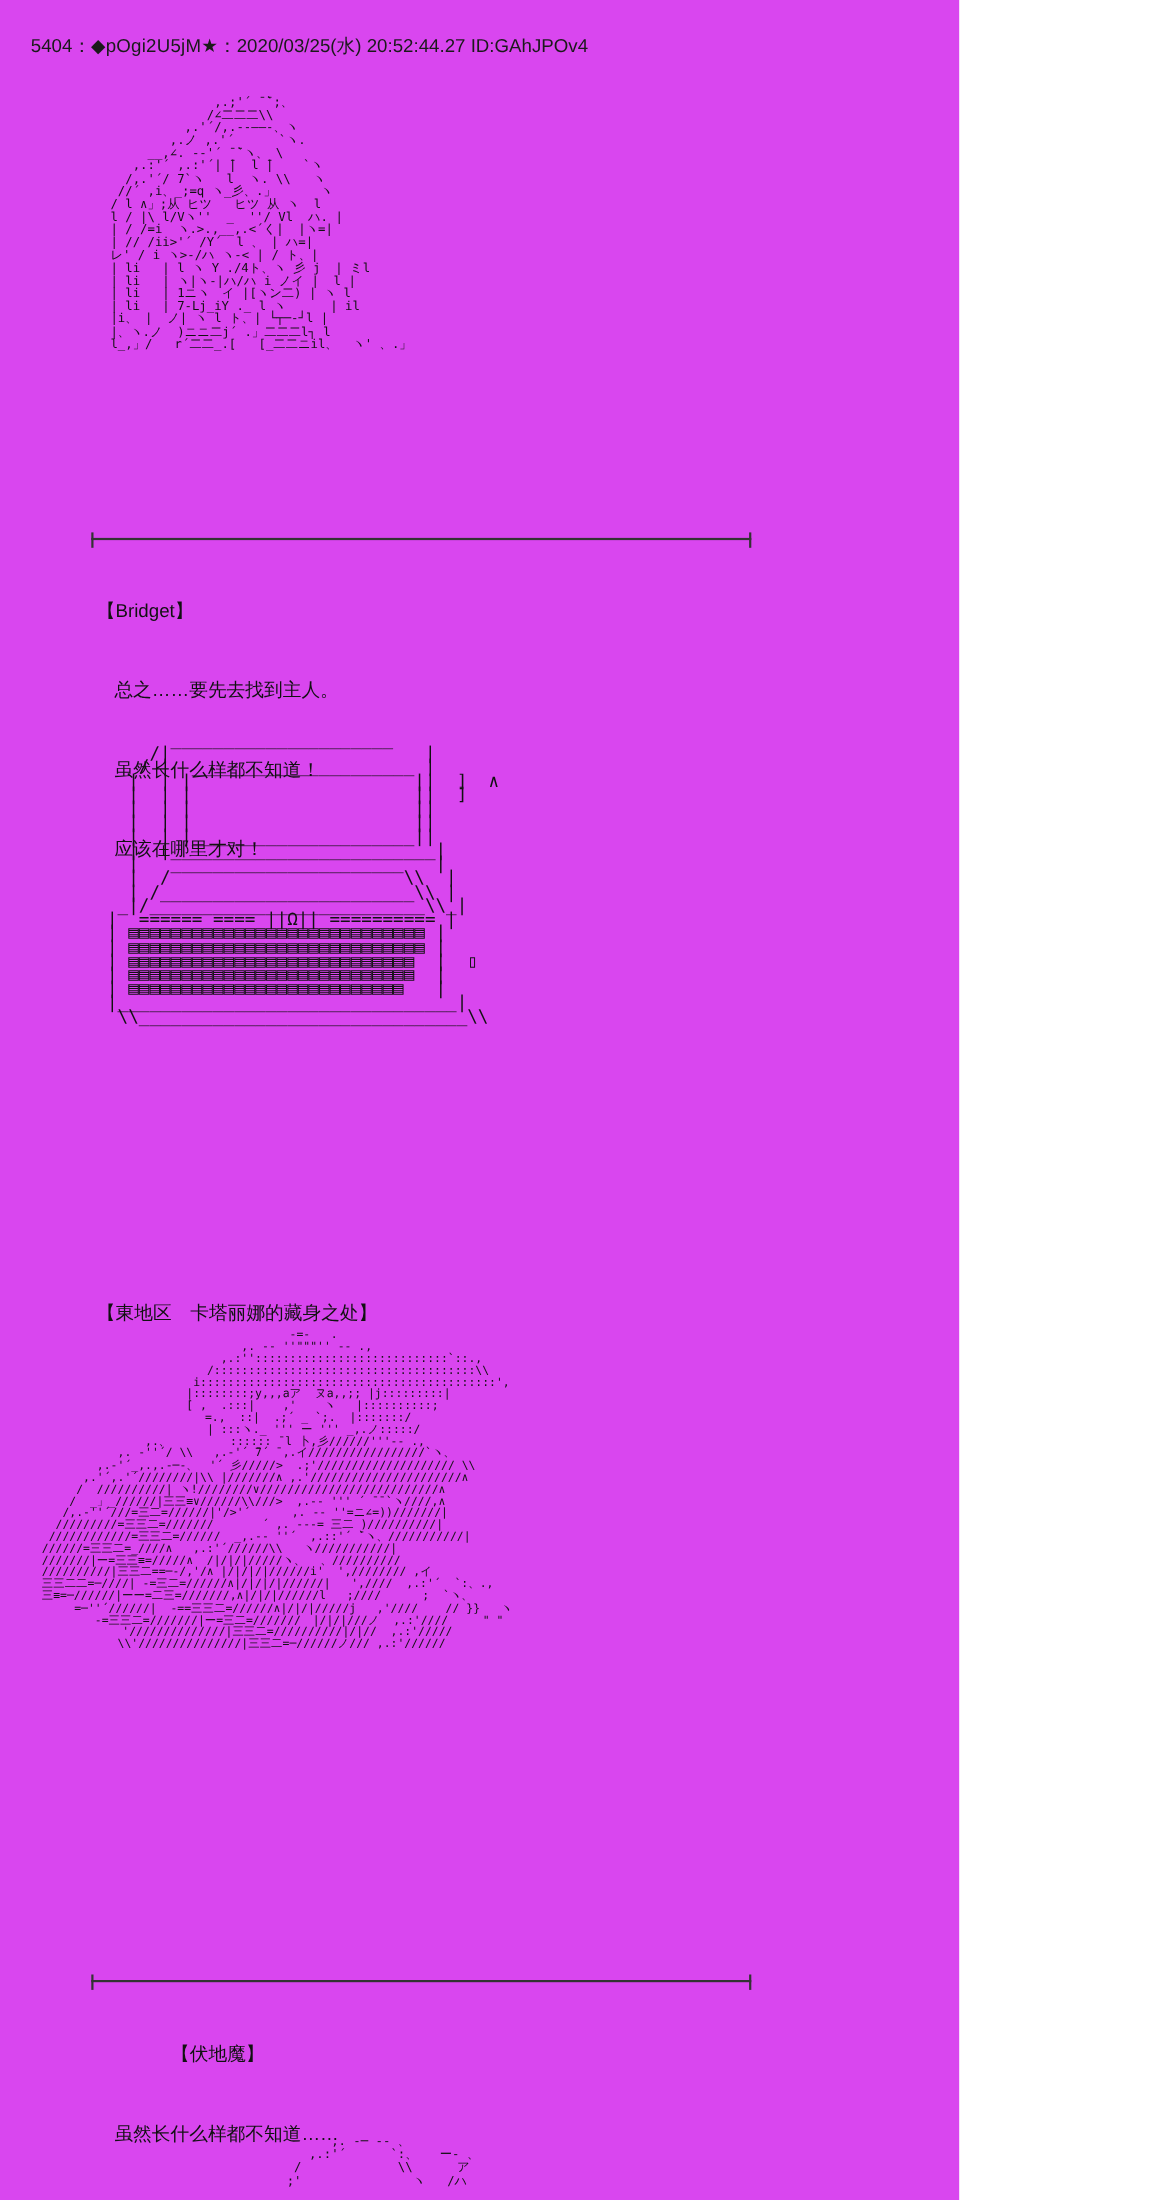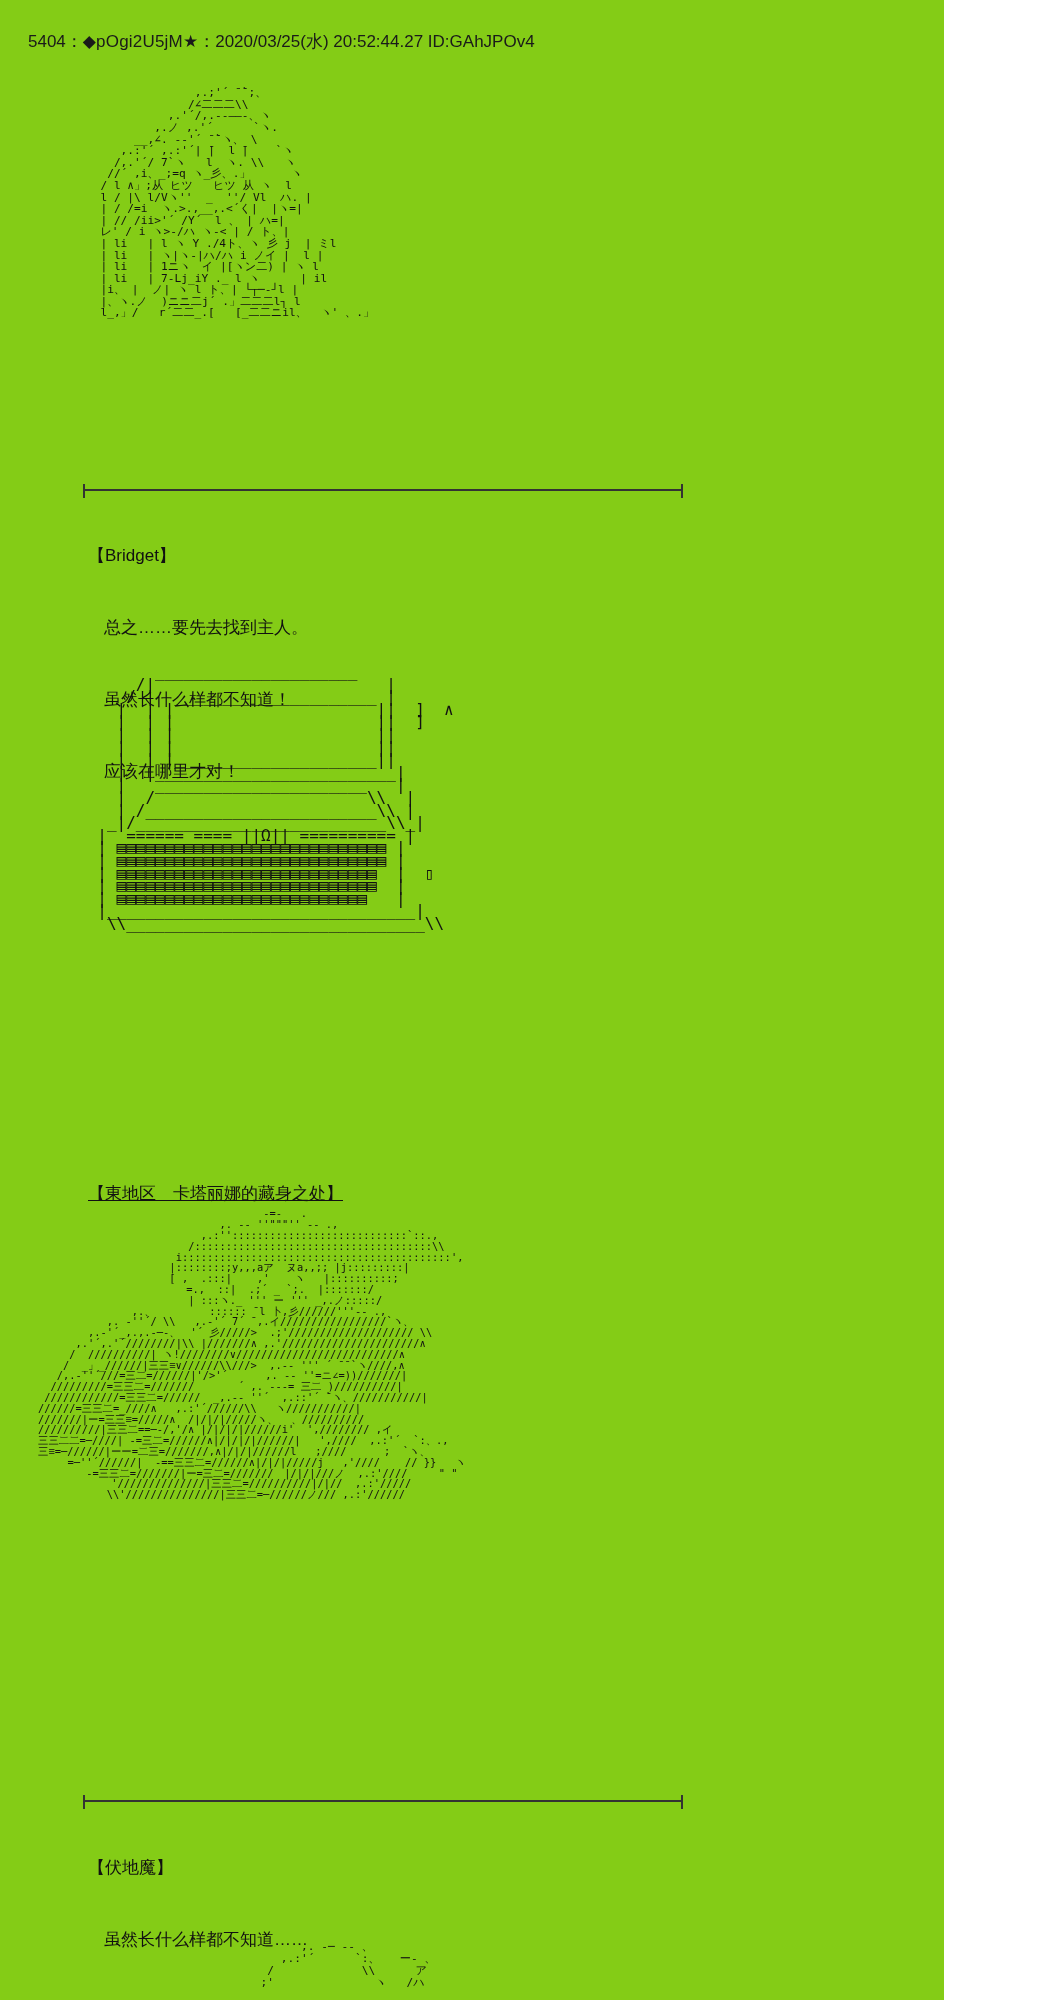--- a/index.html
+++ b/index.html
@@ -10,23 +10,23 @@
   body {
     width: 1050px;
     height: 2000px;
     position: relative;
     overflow: hidden;
     font-family: "Liberation Sans", sans-serif;
     color: #000000;
   }
   .page {
     position: relative;
-    width: 944px;
+    width: 872px;
     height: 2000px;
-    background: #84cc16;
+    background: #d946ef;
   }
 
   
   .post-header {
     position: absolute;
     left: 28px;
     font-size: 17px;
     line-height: 20px;
     color: #1a1a1a;
     white-space: nowrap;
@@ -74,21 +74,21 @@
   
   .dialogue {
     position: absolute;
     font-family: "Liberation Sans", sans-serif;
     font-size: 17px;
     line-height: 24px;
     color: #111111;
     white-space: pre;
   }
   .dlg-1 { left: 88px; top: 496px; }
-  .dlg-2 { left: 88px; top: 1808px; }
+  .dlg-2 { left: 88px; top: 1808px; text-align: center; }
 
   .scene-label {
     position: absolute;
     left: 88px;
     top: 1188px;
     font-family: "Liberation Sans", sans-serif;
     font-size: 17px;
     line-height: 24px;
     color: #111111;
     white-space: pre;
@@ -149,21 +149,21 @@
   |  ====== ==== ||Ω|| ========== |
   | ▤▤▤▤▤▤▤▤▤▤▤▤▤▤▤▤▤▤▤▤▤▤▤▤▤▤▤▤ |
   | ▤▤▤▤▤▤▤▤▤▤▤▤▤▤▤▤▤▤▤▤▤▤▤▤▤▤▤▤ |
   | ▤▤▤▤▤▤▤▤▤▤▤▤▤▤▤▤▤▤▤▤▤▤▤▤▤▤▤  |  ▯
   | ▤▤▤▤▤▤▤▤▤▤▤▤▤▤▤▤▤▤▤▤▤▤▤▤▤▤▤  |
   | ▤▤▤▤▤▤▤▤▤▤▤▤▤▤▤▤▤▤▤▤▤▤▤▤▤▤   |
   |________________________________|
    \\_______________________________\\</pre>
 
 
-  <div class="scene-label" style="top:1182px;text-decoration:underline;">【東地区　卡塔丽娜的藏身之处】</div>
+  <div class="scene-label" style="top:1182px;">【東地区　卡塔丽娜的藏身之处】</div>
 
   <pre class="aa aa-3">                                    -=-   .
                              ,. -‐ ''"""'' ‐- .,
                           ,.:''::::::::::::::::::::::::::::`::.,
                         /::::::::::::::::::::::::::::::::::::::\\
                       i:::::::::::::::::::::::::::::::::::::::::::',
                      |::::::::;y,,,aア  ヌa,,;; |j:::::::::|
                      [ ,  .:::|    ,'    ヽ   |::::::::::;
                       ゝ=.,  ::|  .;´ _ `;.  |:::::::/
                         | :::ヽ._ ''' ー ''' _,.ノ:::::/

